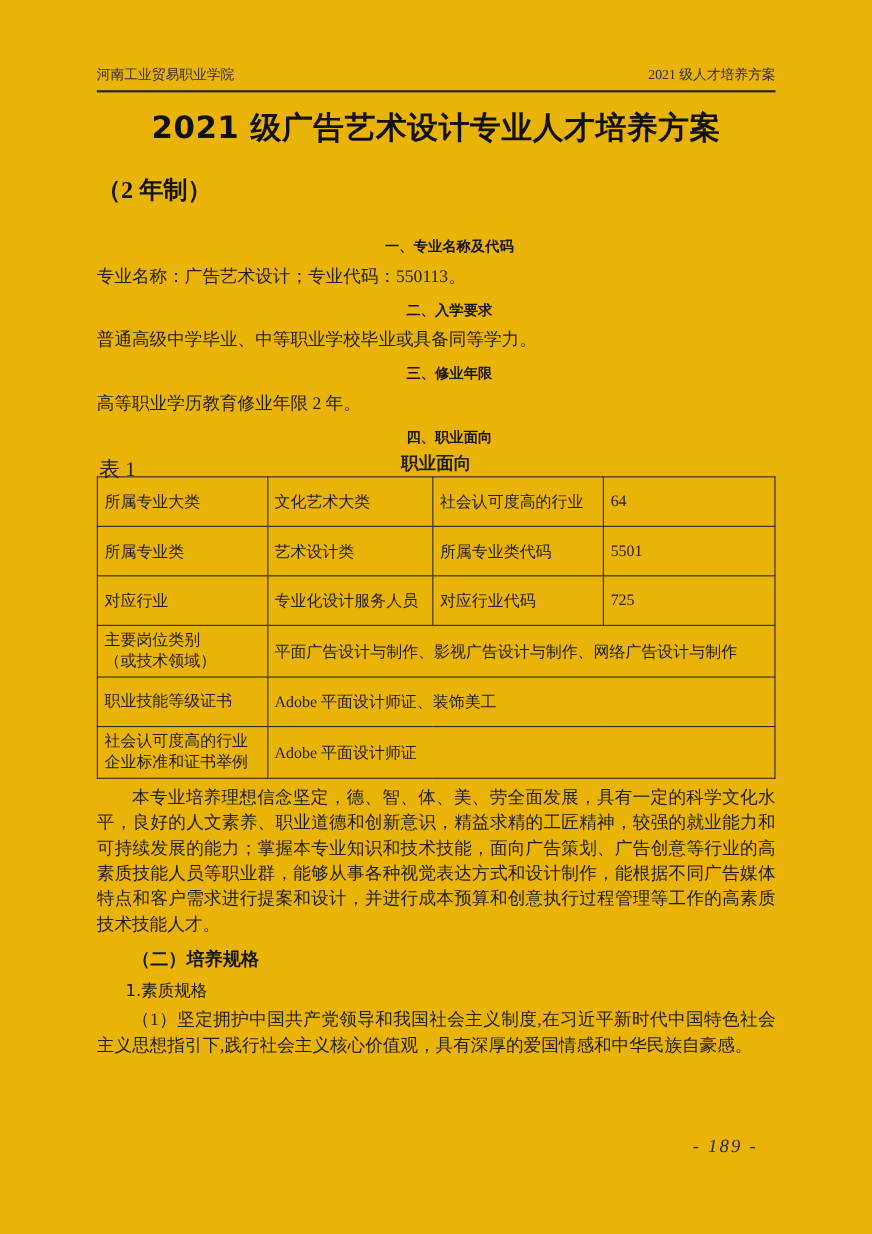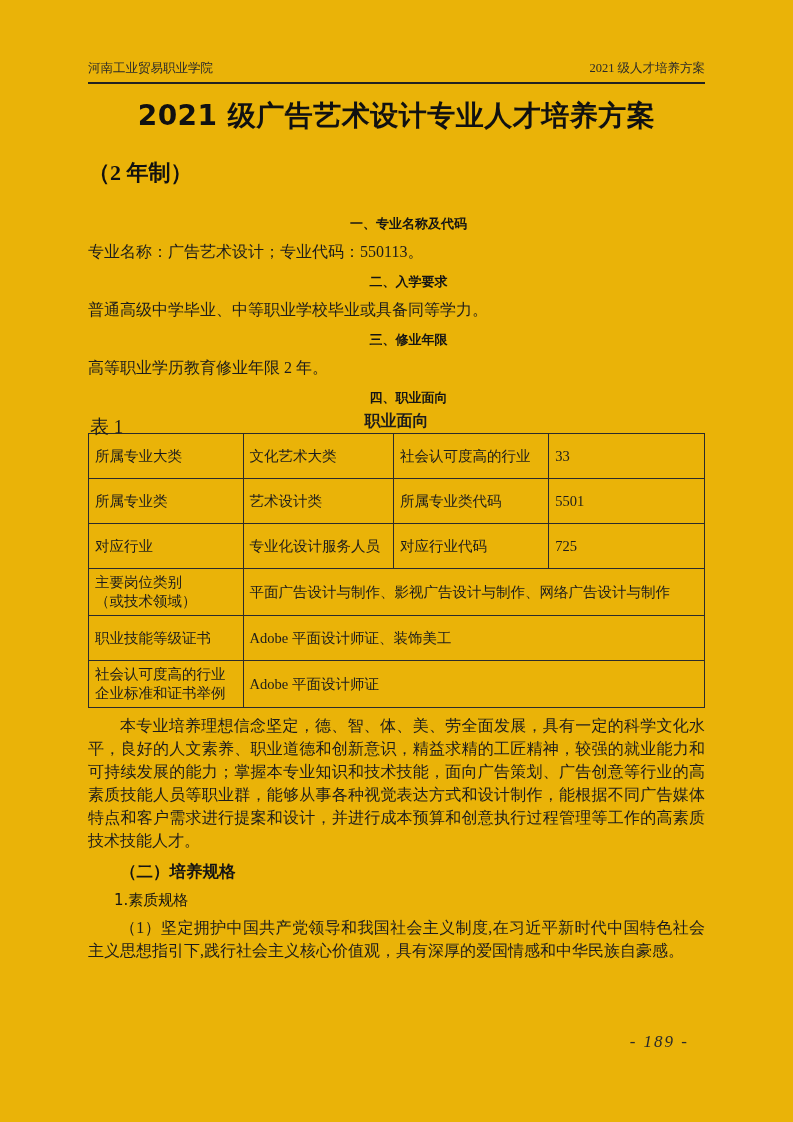--- a/index.html
+++ b/index.html
@@ -172,21 +172,21 @@
         <col style="width:25.1%">
           <col style="width:24.4%">
           <col style="width:25.2%">
           <col style="width:25.3%">
       </colgroup>
       <tbody>
         <tr class="r-std">
           <td>所属专业大类</td>
           <td>文化艺术大类</td>
           <td>社会认可度高的行业</td>
-          <td>33</td>
+          <td>64</td>
         </tr>
         <tr class="r-std">
           <td>所属专业类</td>
           <td>艺术设计类</td>
           <td>所属专业类代码</td>
           <td>5501</td>
         </tr>
         <tr class="r-std">
           <td>对应行业</td>
           <td>专业化设计服务人员</td>

